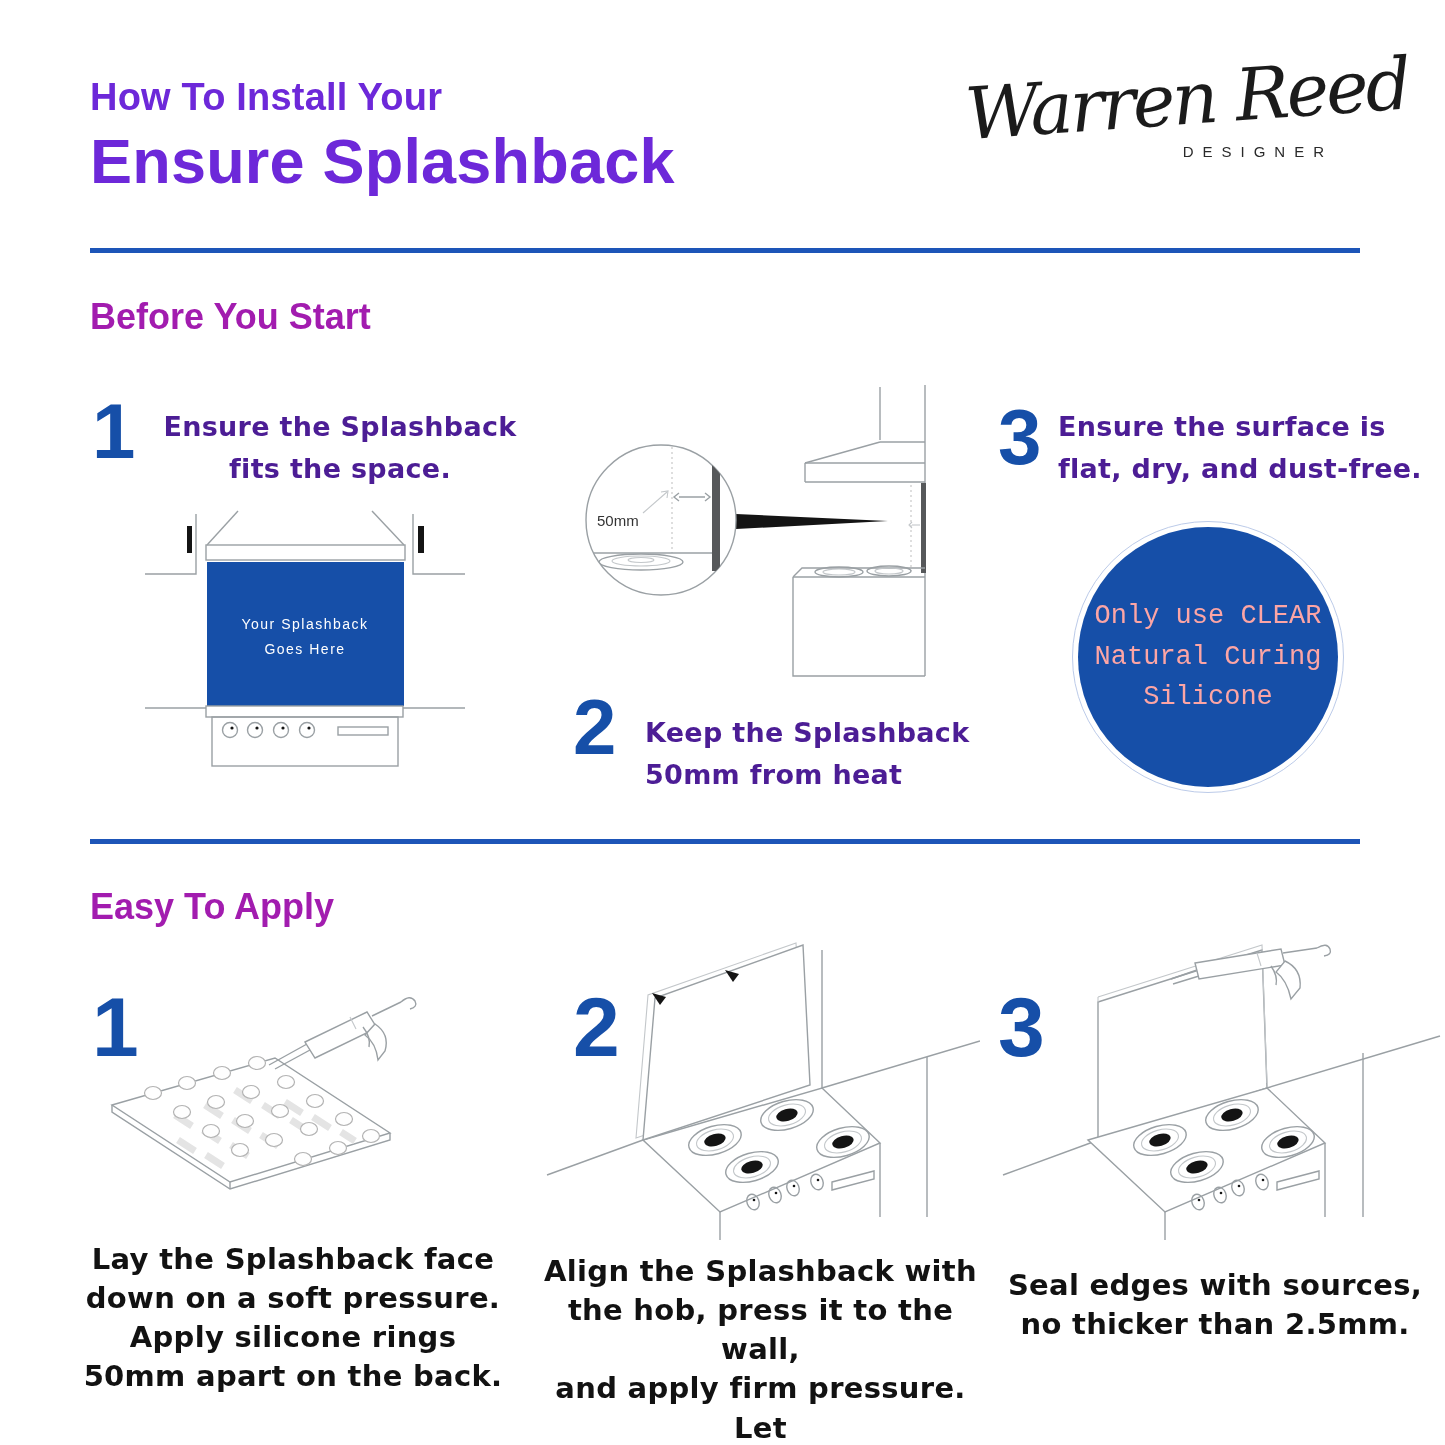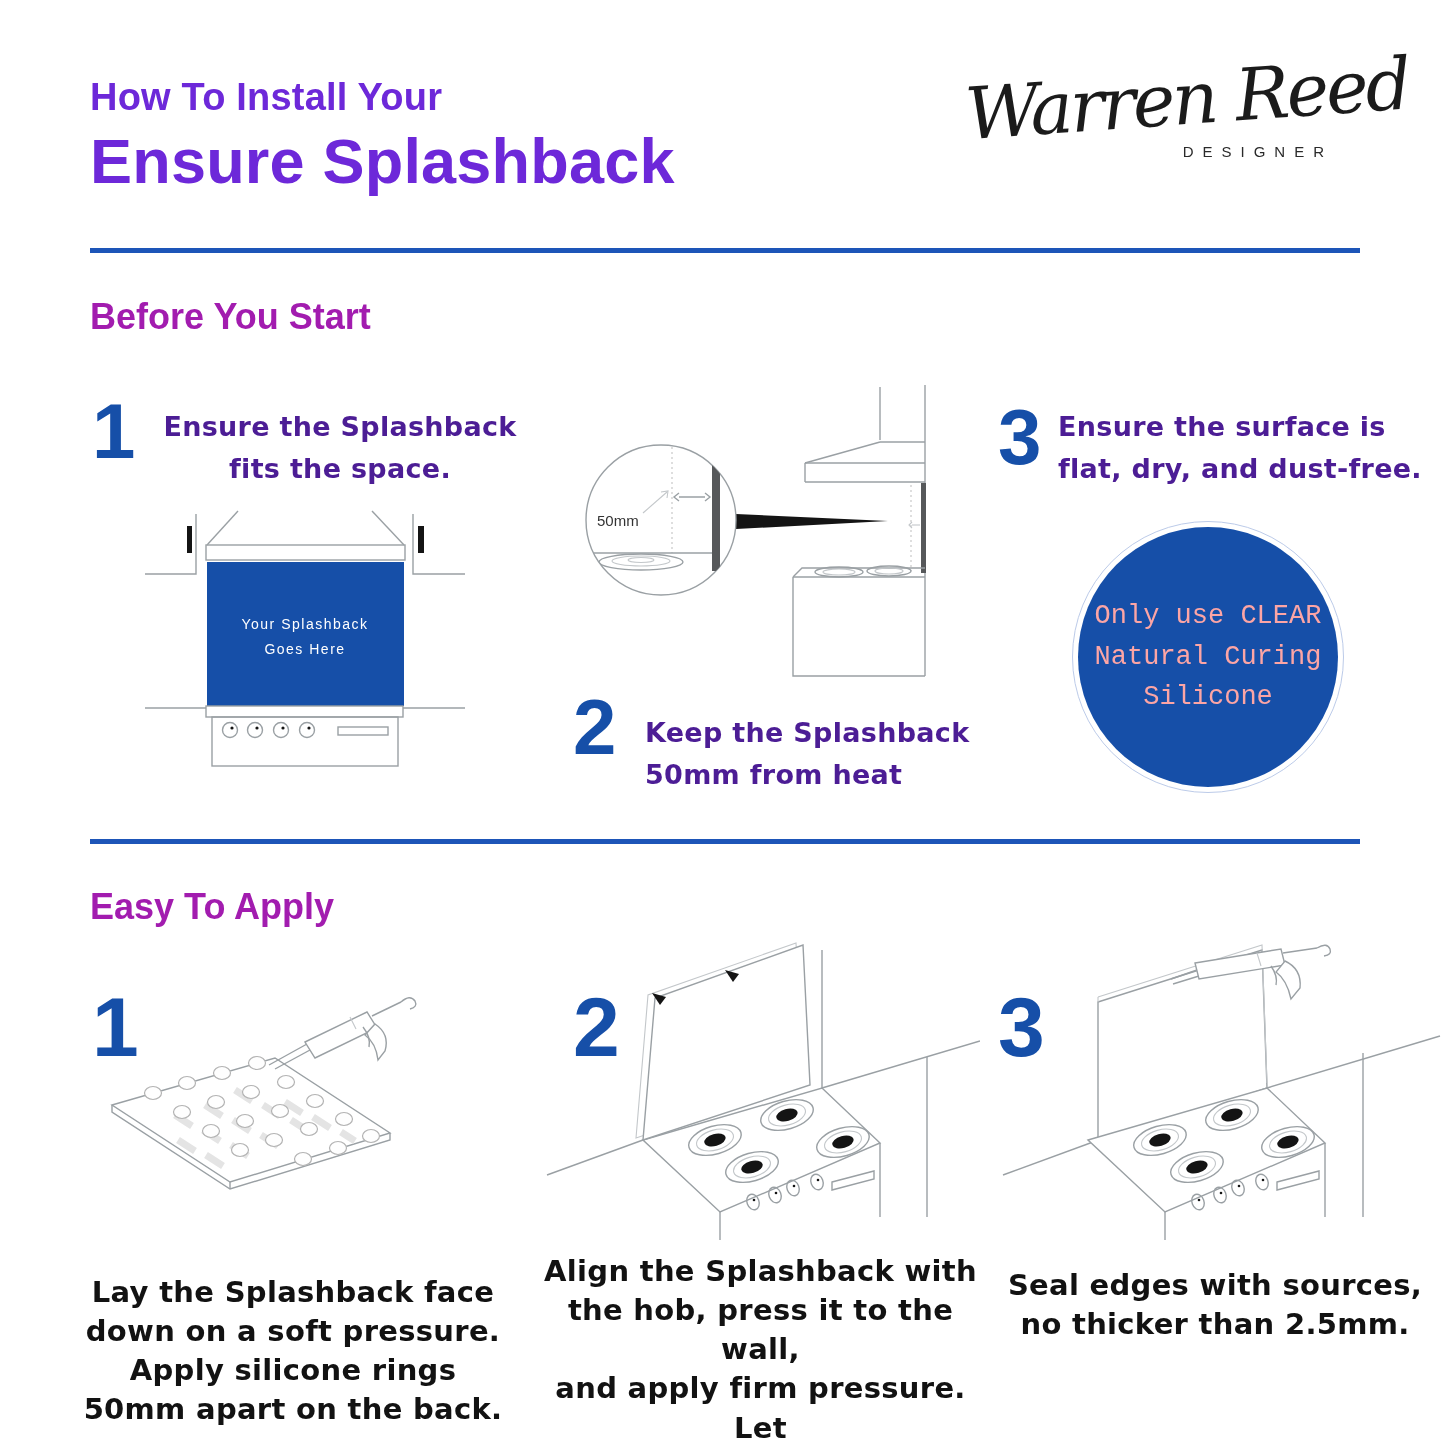--- a/index.html
+++ b/index.html
@@ -37,21 +37,21 @@
 
   .step-text { position:absolute; font-family:"DejaVu Sans", sans-serif; font-weight:700;
                color:#4c1d95; font-size:27px; line-height:1.55; letter-spacing:.3px; }
   .st1 { left:150px;  top:406px; width:380px; text-align:center; }
   .st2 { left:645px;  top:712px; width:380px; text-align:left; }
   .st3 { left:1058px; top:406px; width:390px; text-align:left; }
   .step-text span { display:block; }
 
   .caption { position:absolute; font-family:"DejaVu Sans", sans-serif; font-weight:700;
              color:#121212; font-size:29px; line-height:1.35; letter-spacing:.3px; text-align:center; }
-  .cap1 { left:78px;  top:1240px; width:430px;margin-top:33px; }
+  .cap1 { left:78px;  top:1240px; width:430px; }
   .cap2 { left:528px; top:1252px; width:465px; }
   .cap3 { left:990px; top:1266px; width:450px; }
   .caption span { display:block; }
 
   
   .badge-outer { position:absolute; left:1072px; top:521px; width:272px; height:272px;
                  border-radius:50%; border:1px solid #bccbe9; background:#ffffff; padding:5px; }
   .badge-inner { width:100%; height:100%; border-radius:50%; background:#164fa8;
                  display:flex; flex-direction:column; align-items:center; justify-content:center;
                  color:#fca5a5; font-size:27px; line-height:1.5; text-align:center;

